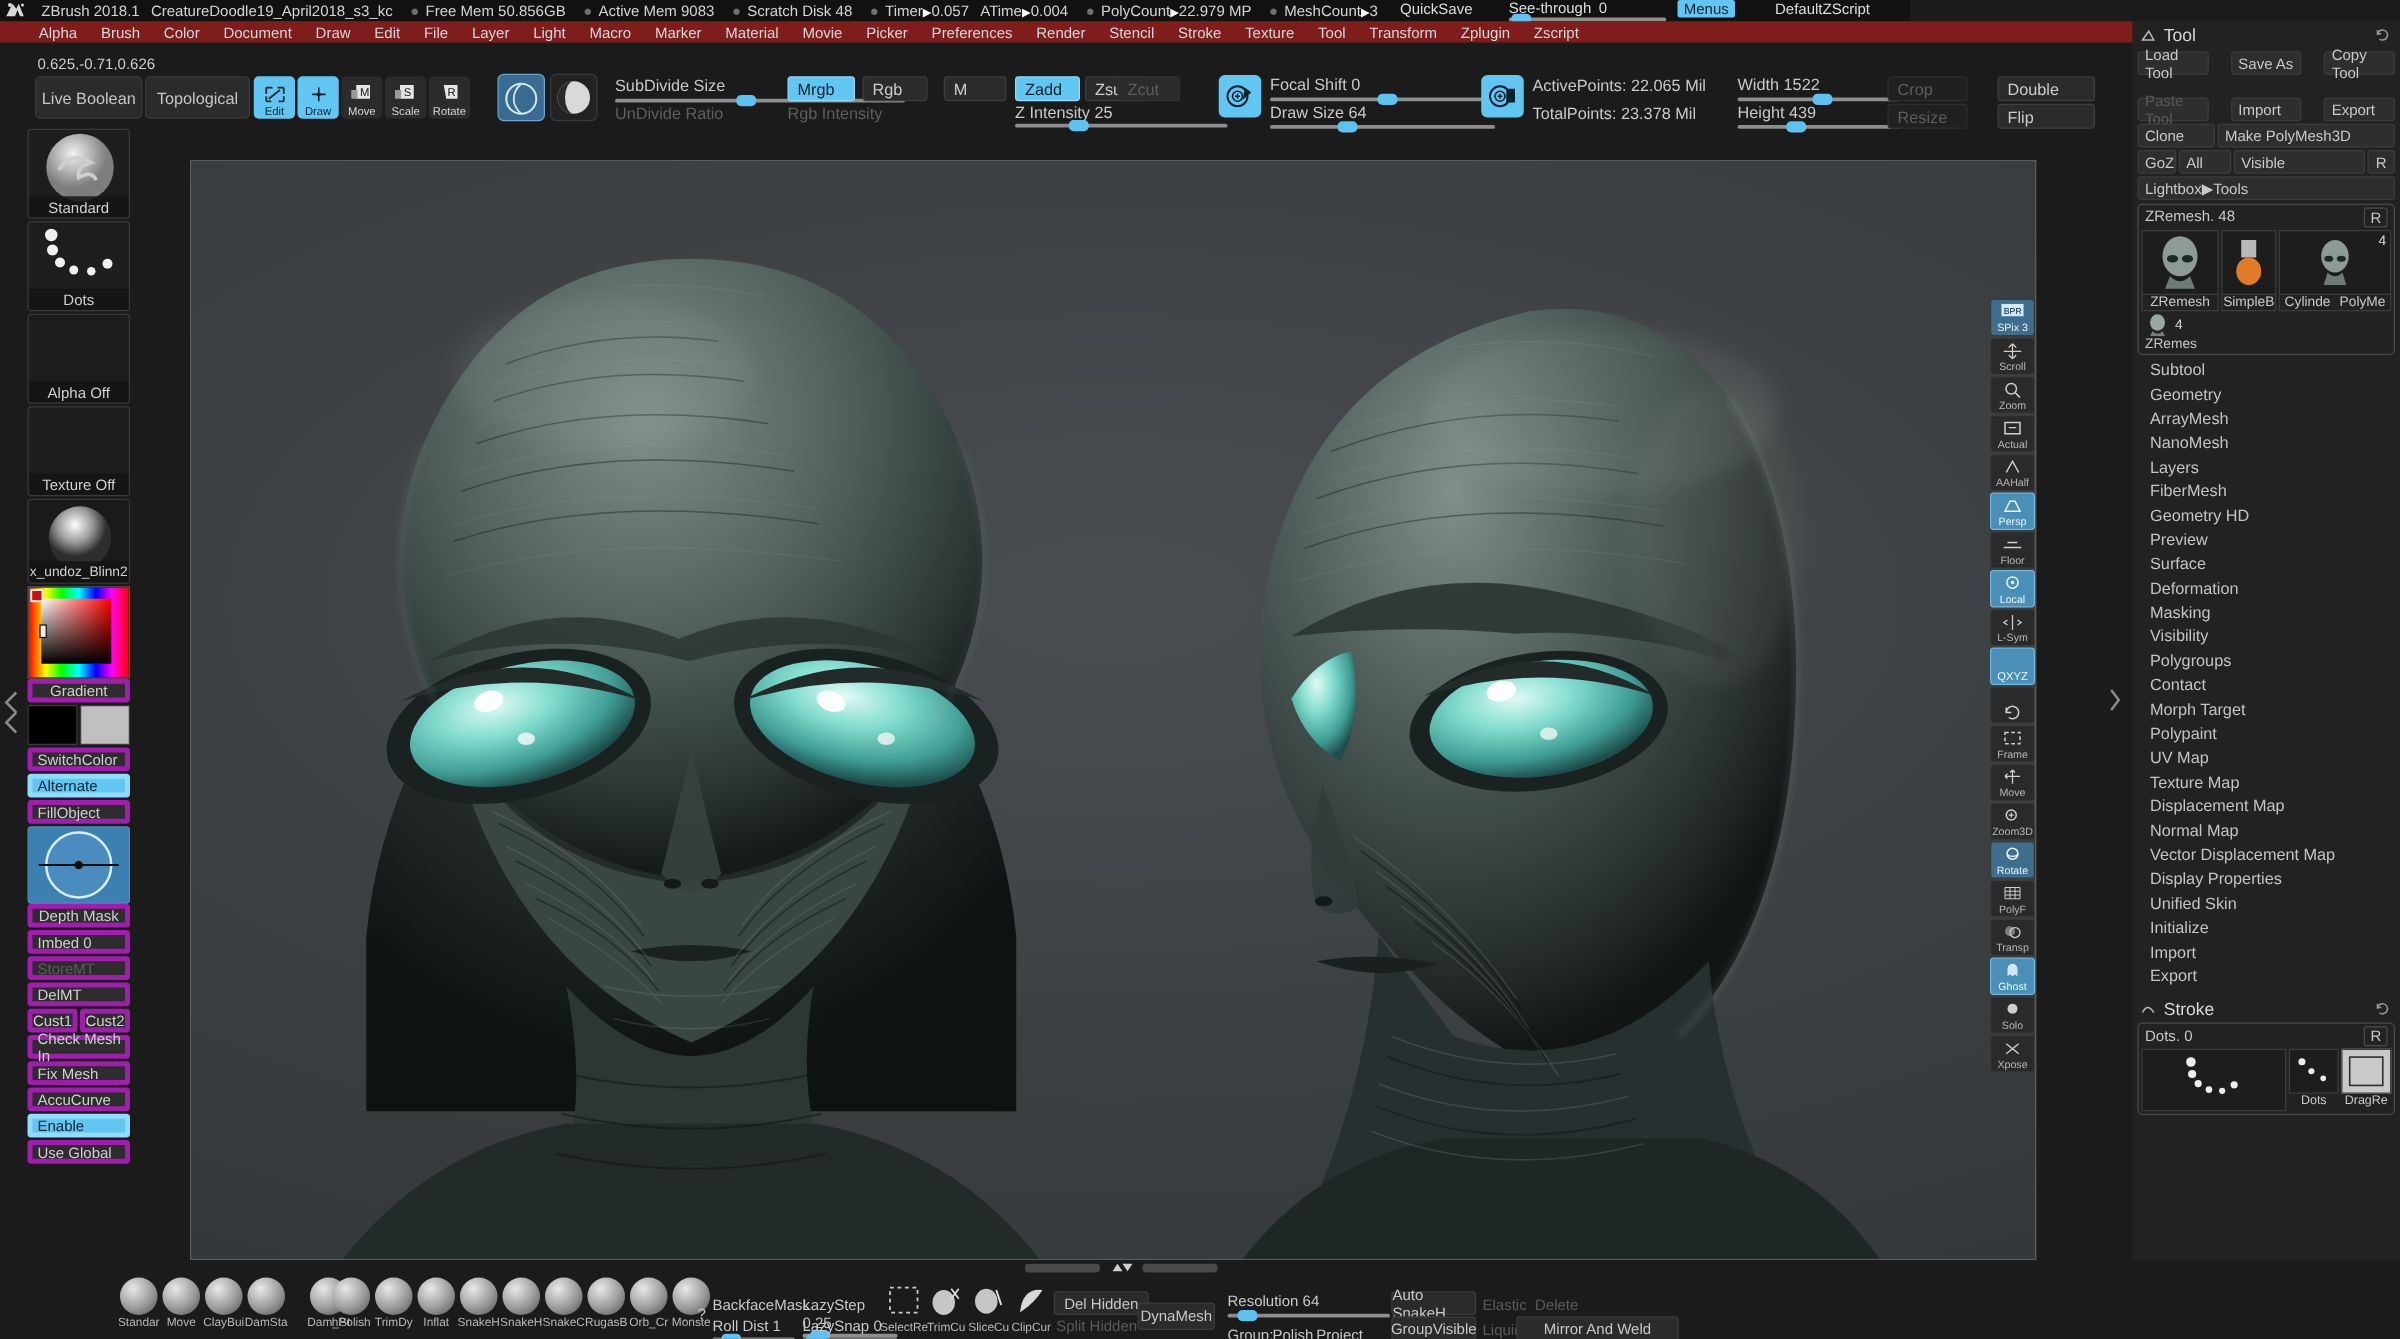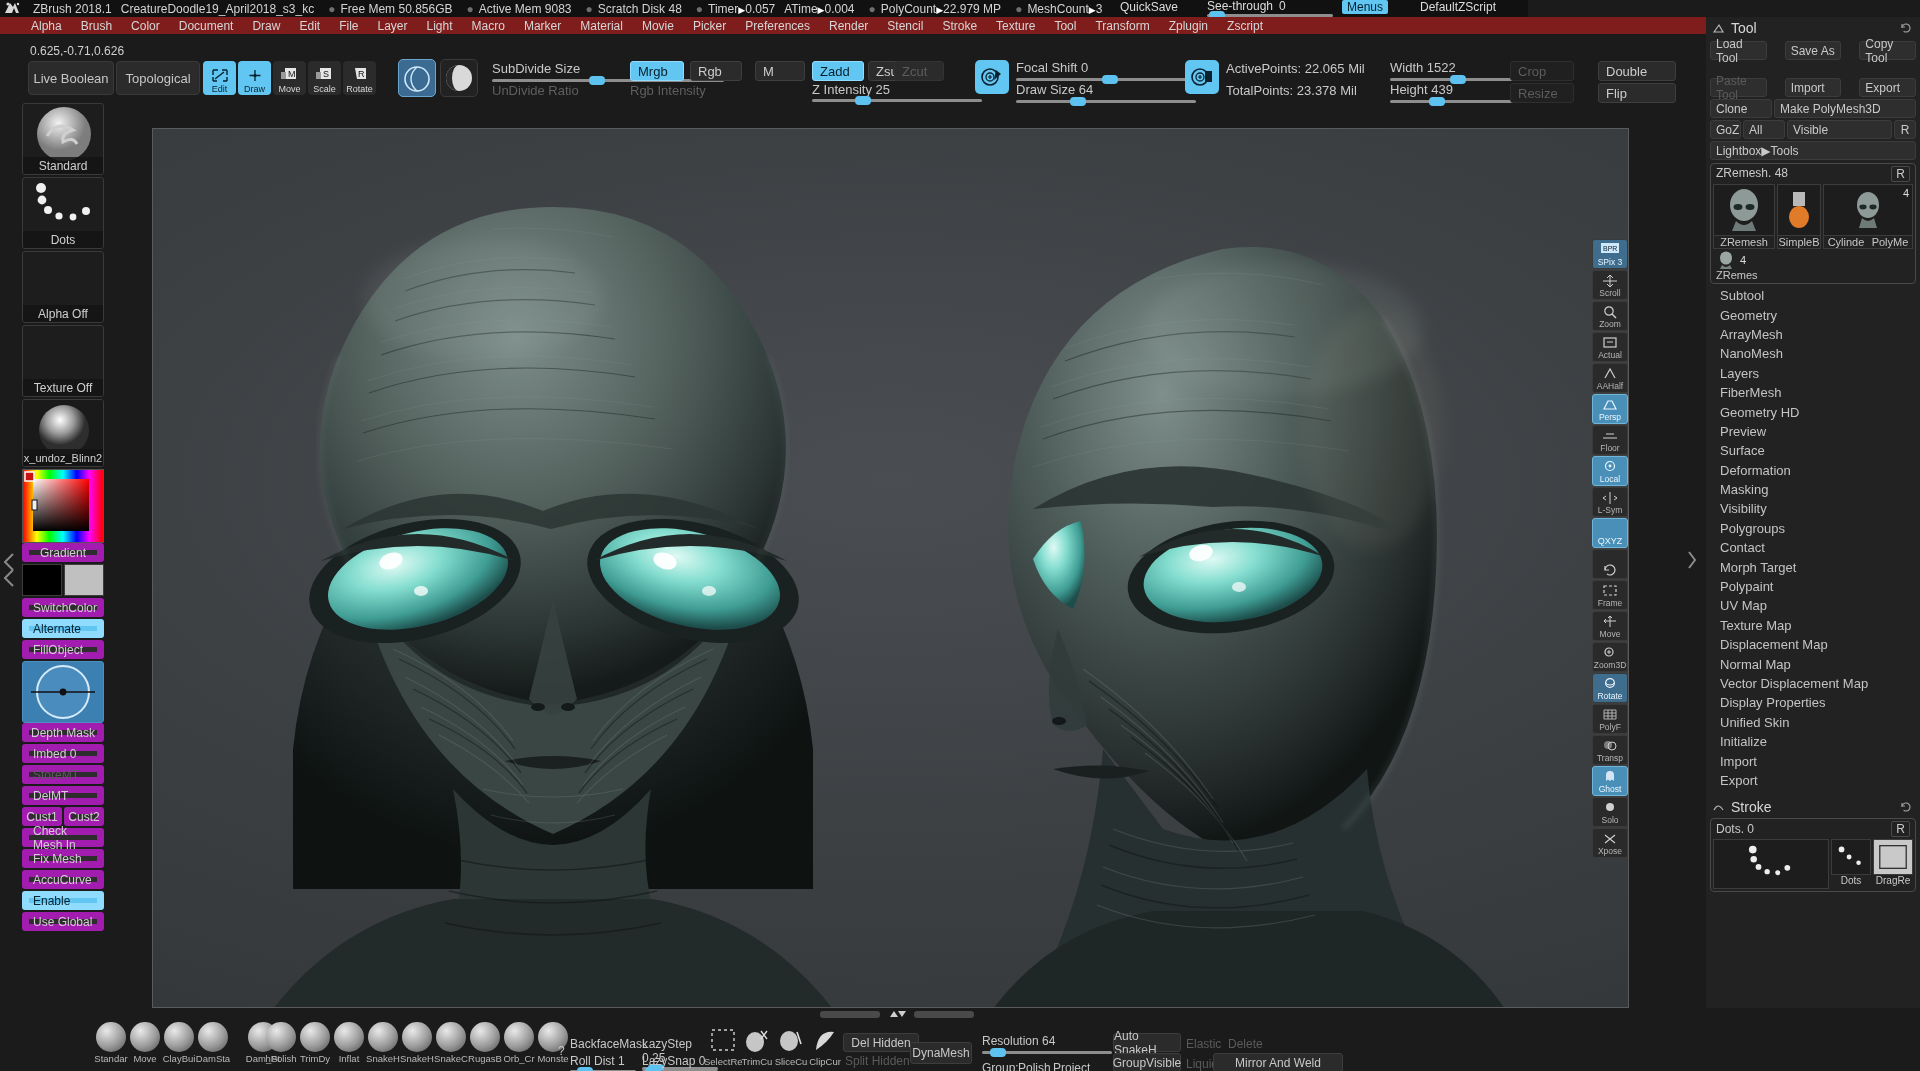--- a/index.html
+++ b/index.html
@@ -56,21 +56,21 @@
 
   .bigicon { position:absolute; width:34px; height:34px; border-radius:5px; background:#62c6f2;
              display:flex; align-items:center; justify-content:center; }
 
   
   #leftshelf { position:absolute; left:22px; top:103px; width:82px; }
   .thumb { width:82px; height:72px; background:#1d1d1d; border:1px solid #3a3a3a;
            border-radius:3px; margin-bottom:2px; position:relative; overflow:hidden; }
   .thumbcap { position:absolute; left:0; bottom:0; width:100%; height:17px; background:rgba(20,20,20,.82);
               font-size:12px; color:#d0d0d0; display:flex; align-items:center; justify-content:center; }
-  .lsbtn { width:82px; height:19px; background:#2d2d2d; border:7px solid #a21caf; border-radius:3px;
+  .lsbtn { width:82px; height:19px; background:#2d2d2d; border:4px solid #a21caf; border-radius:3px;
            font-size:12px; color:#cfcfcf; display:flex; align-items:center; padding-left:4px; margin-bottom:2px; }
   .lsbtn.on { background:#62c6f2; color:#07212e; border-color:#8fdcff; }
   .lsbtn.dim { color:#5c5c5c; }
   .lsrow { display:flex; gap:2px; margin-bottom:2px; }
   .lsrow .lsbtn { width:40px; margin-bottom:0; justify-content:center; padding-left:0; }
 
   
   #canvaswrap { position:absolute; left:152px; top:128px; width:1477px; height:880px;
                 background:#3a3d40; border:1px solid #5b5b5b; overflow:hidden; }
   #canvasinner { position:absolute; inset:0; background:

